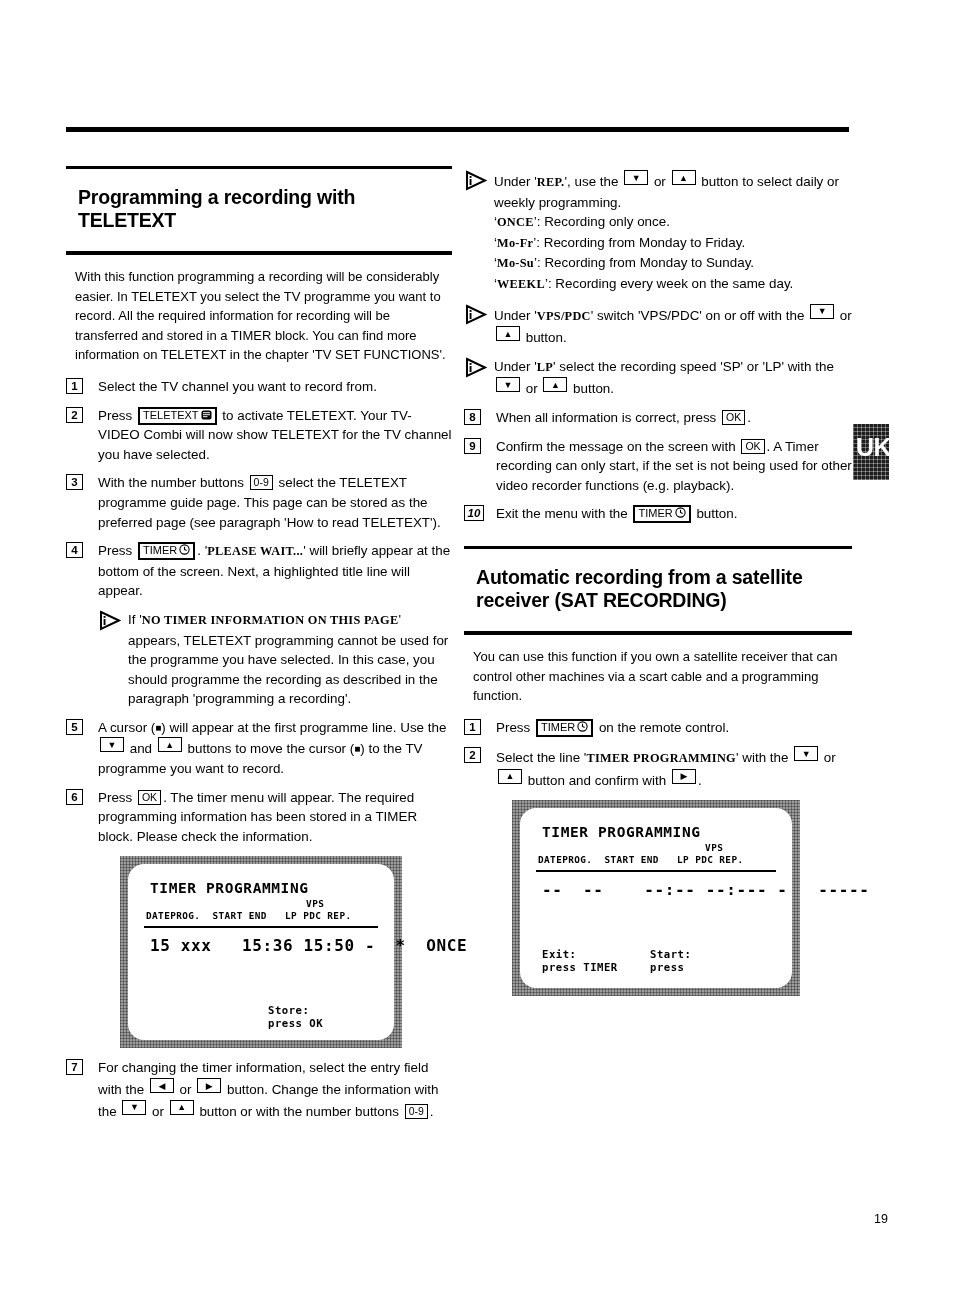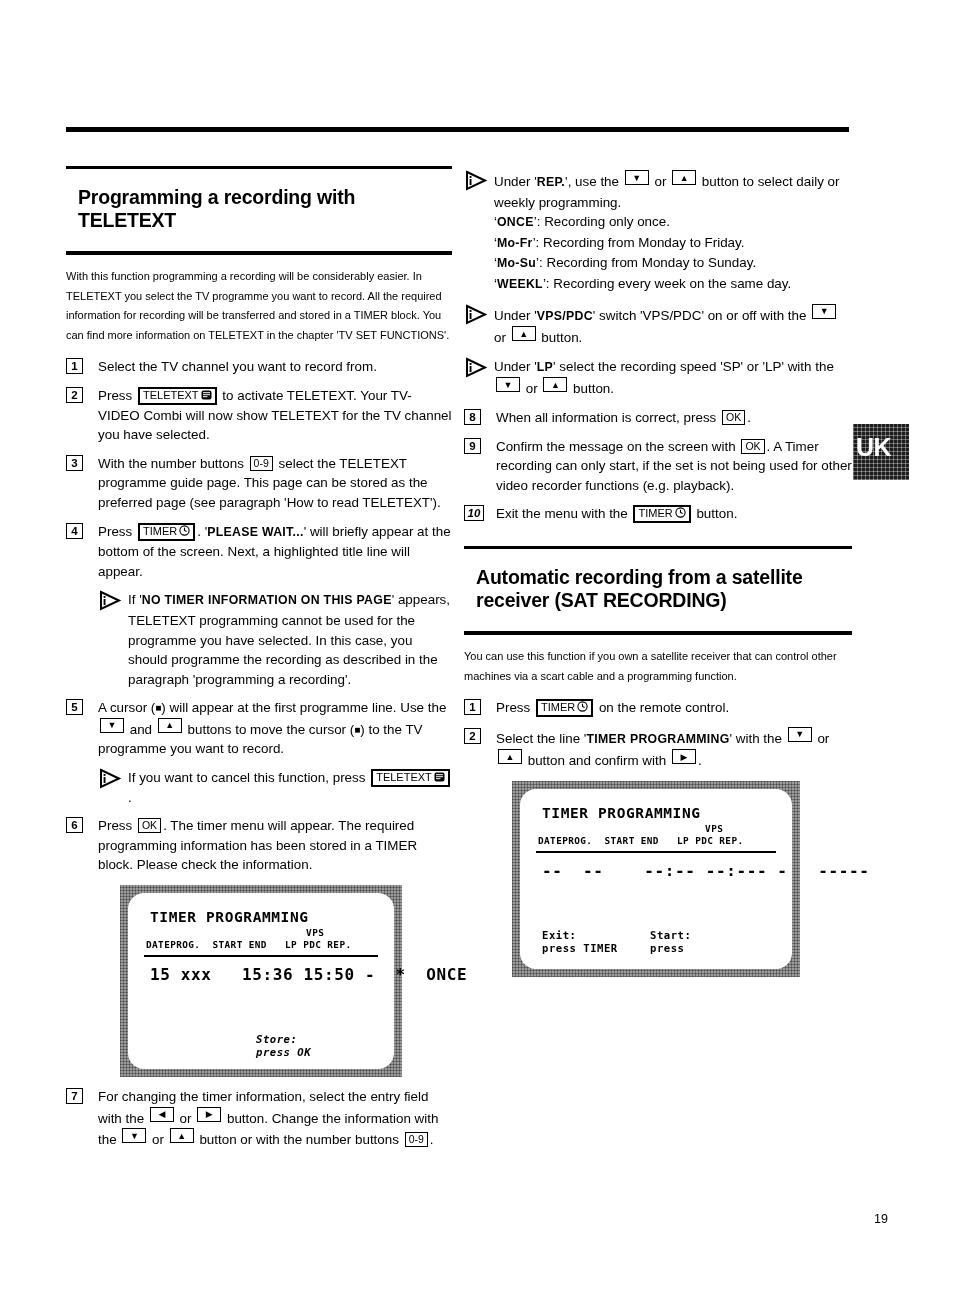--- a/index.html
+++ b/index.html
@@ -61,23 +61,23 @@
     font-size: 19.5px;
     font-weight: bold;
     letter-spacing: -0.2px;
     margin: 12px;
     padding: 5px 0 6px 0;
     line-height: 1.18;
   }
 
   
   .para {
-    font-size: 11px;
+    font-size: 13px;
     line-height: 19.6px;
-    margin: 0 0 12px 0;
+    margin: 0 0 12px 9px;
     text-align: left;
   }
 
   
   .step {
     position: relative;
     padding-left: 32px;
     font-size: 13.4px;
     line-height: 19.6px;
     margin-bottom: 9px;
@@ -147,21 +147,21 @@
     line-height: 1;
   }
   .keyicon {
     display: inline-block;
     vertical-align: -1px;
     margin-left: 2px;
   }
 
   
   .mono {
-    font-family: Liberation Sans, sans-serif;
+    font-family: Liberation Serif, serif;
     font-weight: bold;
     font-size: 12.3px;
     letter-spacing: 0.3px;
     margin-top: 36px;
   }
   .sq { font-size: 10px; vertical-align: 1px; }
 
   
   .screen-wrap {
     position: relative;
@@ -221,21 +221,21 @@
     letter-spacing: 0.5px;
     line-height: 13px;
     white-space: pre;
   }
 
   
   .uk-badge {
     position: absolute;
     left: 853px;
     top: 424px;
-    width: 56px;
+    width: 36px;
     height: 56px;
     background:
       repeating-linear-gradient(0deg,  rgba(255,255,255,0.34) 0 1px, rgba(255,255,255,0) 1px 4px),
       repeating-linear-gradient(90deg, rgba(255,255,255,0.34) 0 1px, rgba(255,255,255,0) 1px 4px),
       #1d1d1d;
     text-align: center;
   }
   .uk-badge span {
     position: absolute;
     left: 3px;
@@ -288,42 +288,30 @@
                 <path d="M5.5 2.7 L5.5 5.5 L7.6 6.6" fill="none" stroke="#000" stroke-width="1.1"></path>
               </svg></span></span>. '<span class="mono">PLEASE WAIT...</span>' will briefly appear at the bottom of the screen. Next, a highlighted title line will appear.</div>
         <div class="note indent"><span class="tri-icon">
             <svg width="24" height="21" viewBox="0 0 24 21">
               <path d="M3 2 L21 10.5 L3 19 Z" fill="none" stroke="#000" stroke-width="2"></path>
               <rect x="5.6" y="6.0" width="1.9" height="1.9" fill="#000"></rect>
               <rect x="5.6" y="9.0" width="1.9" height="6.0" fill="#000"></rect>
             </svg>
           </span>If '<span class="mono">NO TIMER INFORMATION ON THIS PAGE</span>' appears, TELETEXT programming cannot be used for the programme you have selected. In this case, you should programme the recording as described in the paragraph 'programming a recording'.</div>
         <div class="step"><span class="step-num">5</span>A cursor (<span class="sq">■</span>) will appear at the first programme line. Use the <span class="key-arrow"><span class="glyph">▼</span></span> and <span class="key-arrow"><span class="glyph">▲</span></span> buttons to move the cursor (<span class="sq">■</span>) to the TV programme you want to record.</div>
-        <div class="note indent"><span class="tri-icon">
-            <svg width="24" height="21" viewBox="0 0 24 21">
-              <path d="M3 2 L21 10.5 L3 19 Z" fill="none" stroke="#000" stroke-width="2"></path>
-              <rect x="5.6" y="6.0" width="1.9" height="1.9" fill="#000"></rect>
-              <rect x="5.6" y="9.0" width="1.9" height="6.0" fill="#000"></rect>
-            </svg>
-          </span>If you want to cancel this function, press <span class="key strong">TELETEXT<span class="keyicon"><svg width="11" height="10" viewBox="0 0 11 10">
-                <rect x="0.5" y="0.5" width="10" height="9" rx="2" fill="#000"></rect>
-                <rect x="2" y="2.2" width="7" height="1" fill="#fff"></rect>
-                <rect x="2" y="4.2" width="7" height="1" fill="#fff"></rect>
-                <rect x="2" y="6.2" width="4.5" height="1" fill="#fff"></rect>
-              </svg></span></span>.</div>
         <div class="step"><span class="step-num">6</span>Press <span class="key">OK</span>. The timer menu will appear. The required programming information has been stored in a TIMER block. Please check the information.</div>
         <div class="screen-wrap" style="margin-left: 54px;">
           <div class="screen" style="width: 282px; height: 192px;">
             <div class="screen-inner">
               <div class="scr-title" style="left: 22px; top: 16px;">TIMER PROGRAMMING</div>
               <div class="scr-vps" style="left: 178px; top: 34px;">VPS</div>
               <div class="scr-cols" style="left: 18px; top: 46px;">DATEPROG.  START END   LP PDC REP.</div>
               <div class="scr-hr" style="left: 16px; top: 62px; width: 234px;"></div>
               <div class="scr-row" style="left: 22px; top: 72px;">15 xxx   15:36 15:50 -  *  ONCE</div>
-              <div class="scr-foot" style="left: 128px; bottom: 10px; font-style: italic;">Store:
+              <div class="scr-foot" style="left: 140px; bottom: 10px;">Store:
 press OK</div>
             </div>
           </div>
         </div>
         <div class="step"><span class="step-num">7</span>For changing the timer information, select the entry field with the <span class="key-arrow"><span class="glyph">◀</span></span> or <span class="key-arrow"><span class="glyph">▶</span></span> button. Change the information with the <span class="key-arrow"><span class="glyph">▼</span></span> or <span class="key-arrow"><span class="glyph">▲</span></span> button or with the number buttons <span class="key">0-9</span>.</div>
       </div>
 
   </div>
 
   <div class="col col-right">

